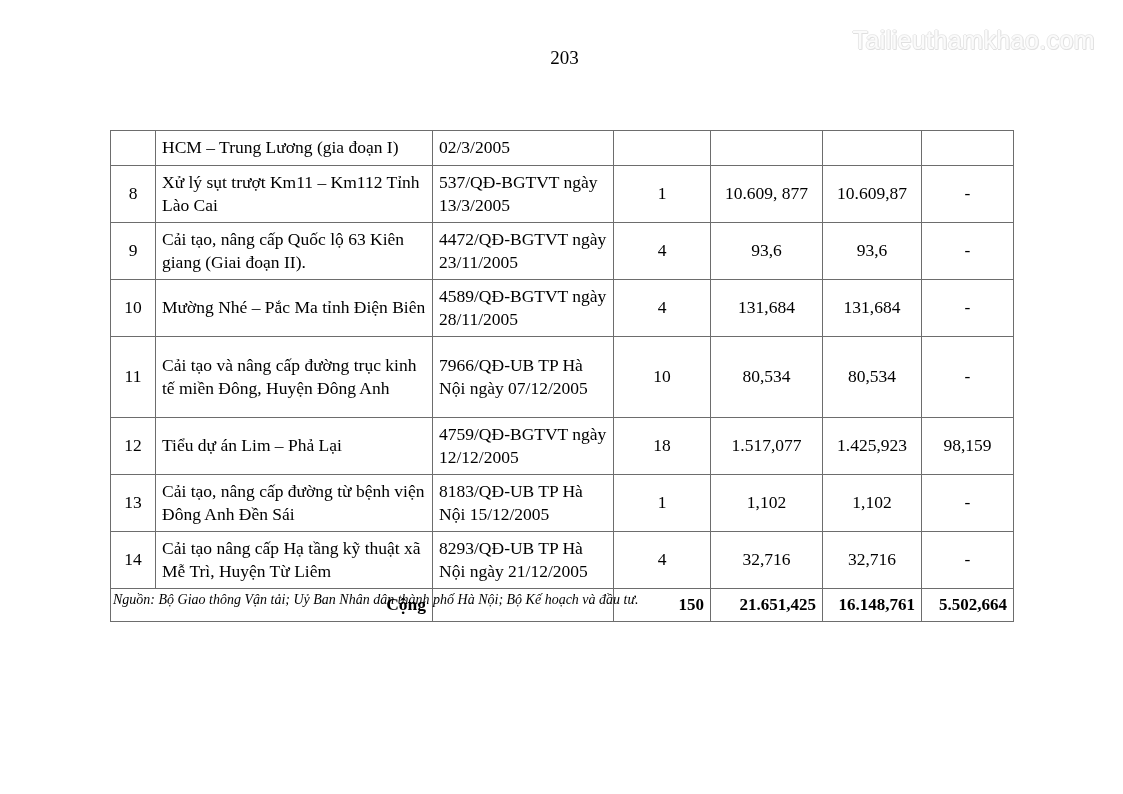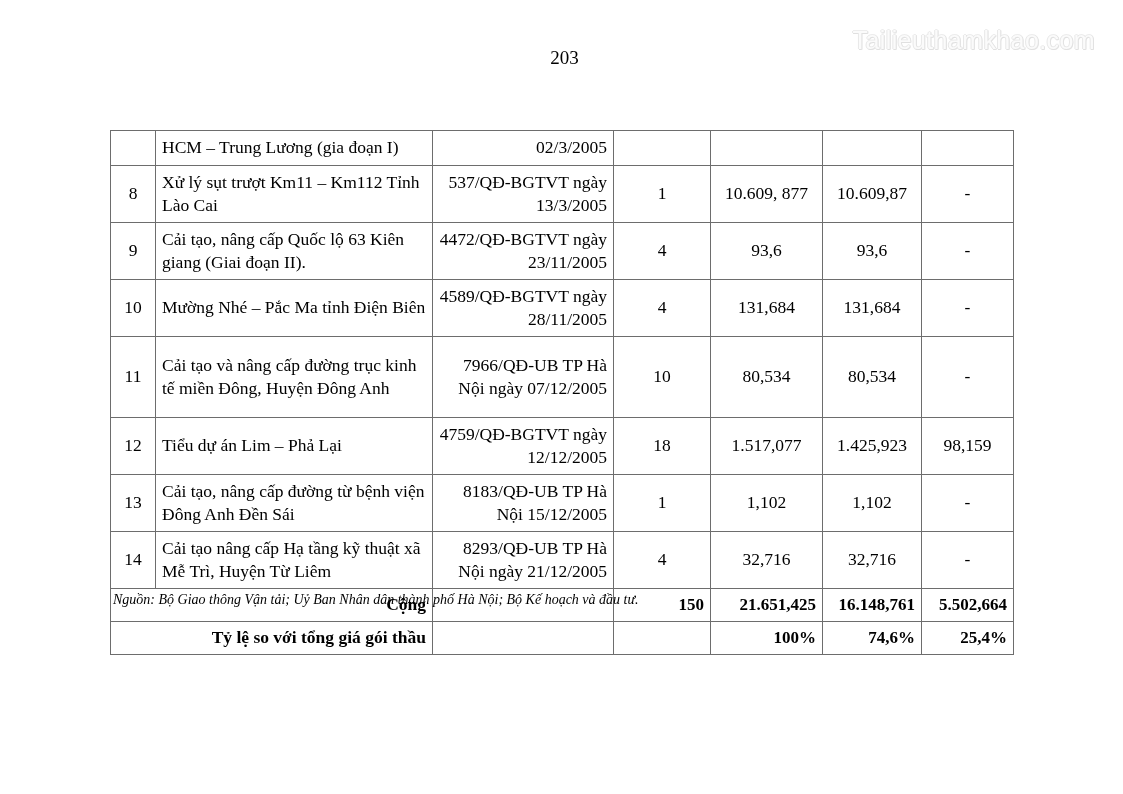--- a/index.html
+++ b/index.html
@@ -71,21 +71,21 @@
   col.c-stt   { width: 45px;  }
   col.c-name  { width: 277px; }
   col.c-dec   { width: 181px; }
   col.c-pkg   { width: 97px;  }
   col.c-val   { width: 112px; }
   col.c-win   { width: 99px;  }
   col.c-save  { width: 92px;  }
 
   td.stt   { text-align: center; }
   td.name  { text-align: left; margin-left: 6px; }
-  td.dec   { text-align: right; }
+  td.dec   { text-align: left; }
   td.num   { text-align: center; }
 
   td.foot-label {
     text-align: right;
     font-weight: bold;
     padding-right: 9px;
   }
   td.foot-num {
     text-align: right;
     font-weight: bold;
@@ -199,25 +199,17 @@
       </tr>
 
       <tr class="r-foot">
         <td class="foot-label" colspan="2">Cộng</td>
         <td class="num"></td>
         <td class="foot-num">150</td>
         <td class="foot-num">21.651,425</td>
         <td class="foot-num">16.148,761</td>
         <td class="foot-num">5.502,664</td>
       </tr>
-      <tr class="r-foot">
-        <td class="foot-label" colspan="2">Tỷ lệ so với tổng giá gói thầu</td>
-        <td class="num"></td>
-        <td class="foot-num"></td>
-        <td class="foot-num">100%</td>
-        <td class="foot-num">74,6%</td>
-        <td class="foot-num">25,4%</td>
-      </tr>
     </tbody>
   </table>
 </div>
 
 <div class="source-note">Nguồn: Bộ Giao thông Vận tải; Uỷ Ban Nhân dân thành phố Hà Nội; Bộ Kế hoạch và đầu tư.</div>
 
 </body></html>

